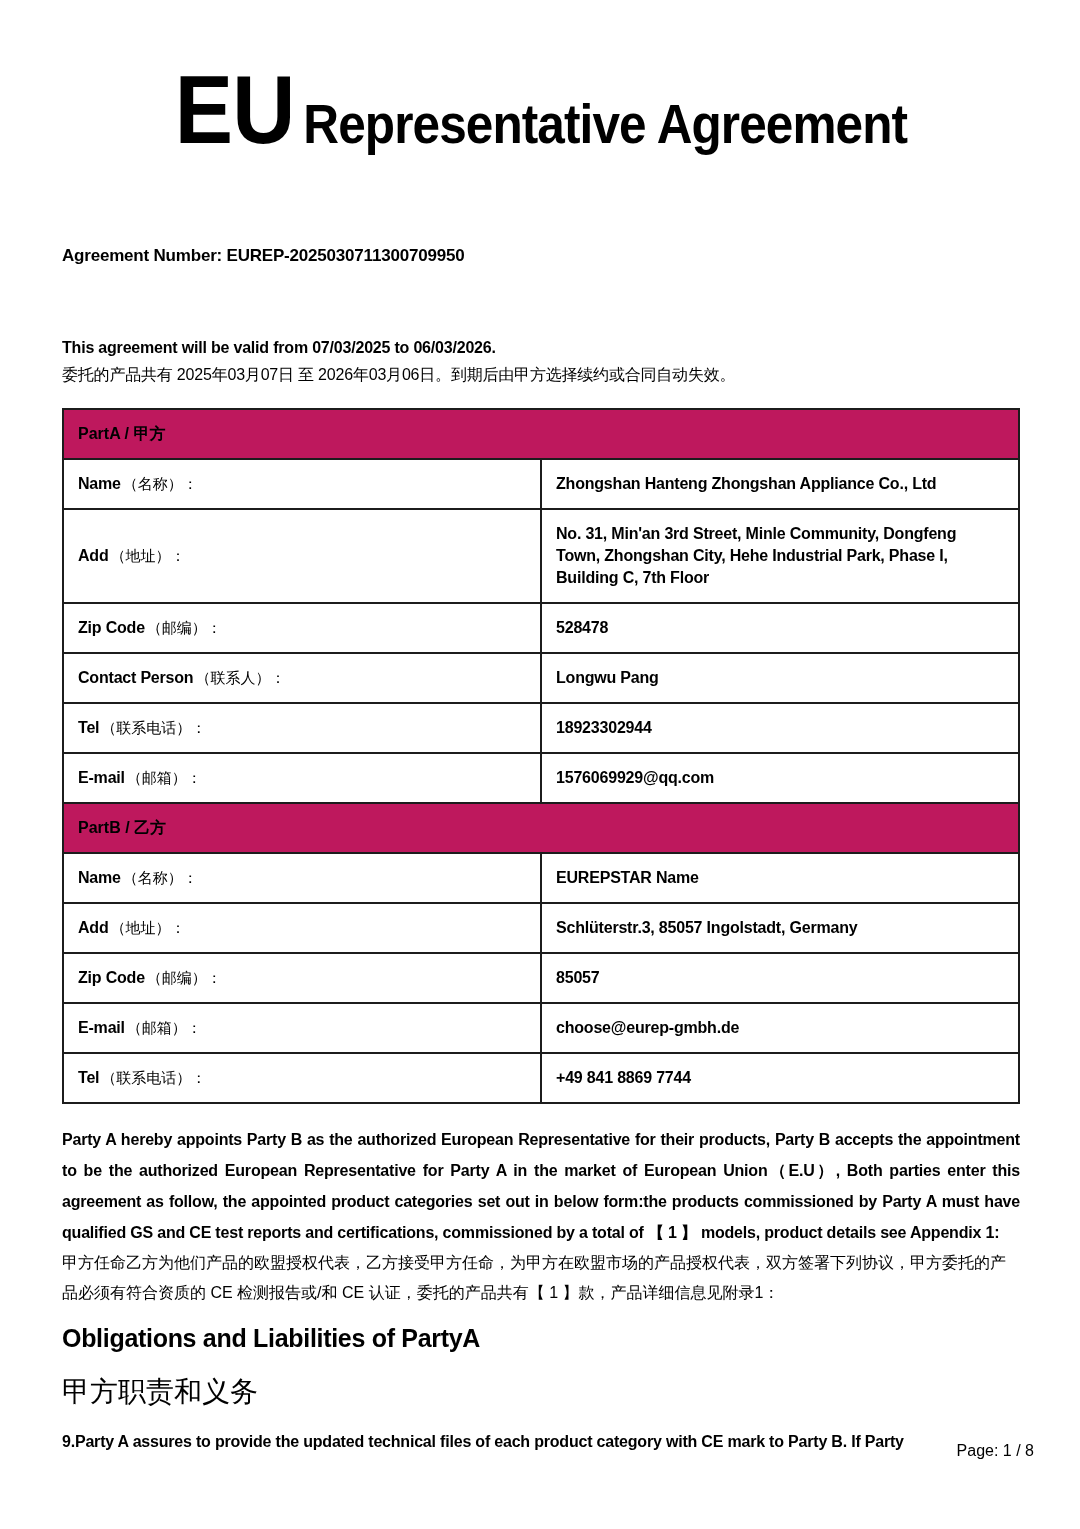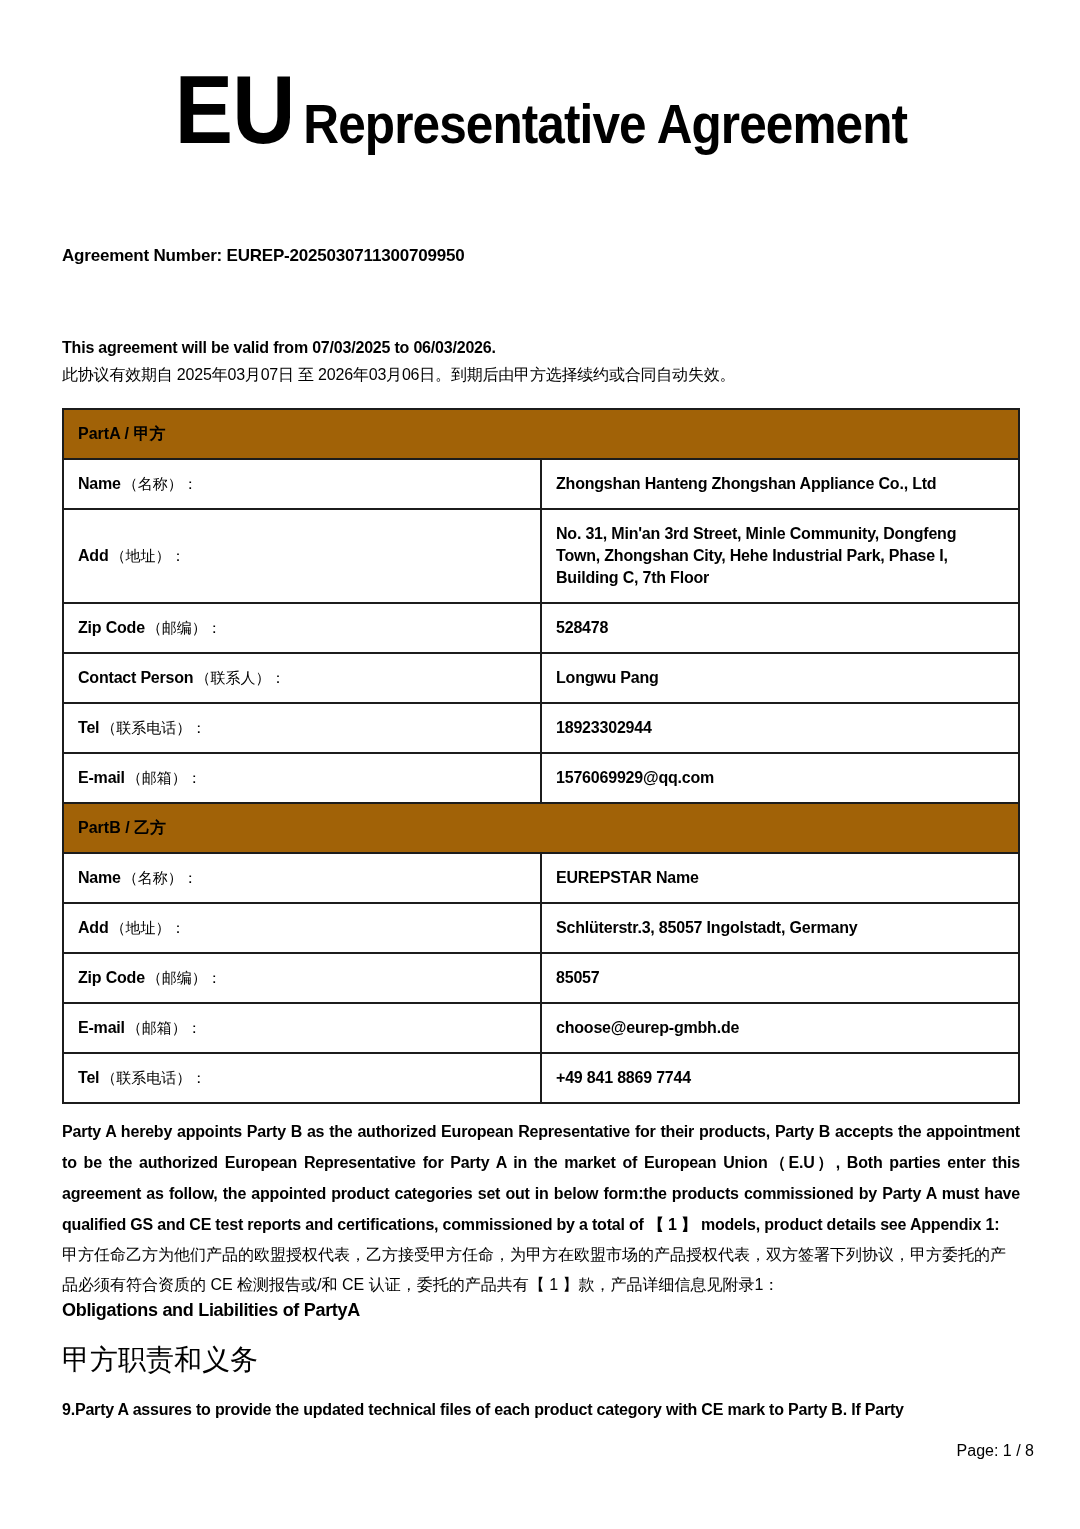--- a/index.html
+++ b/index.html
@@ -60,47 +60,48 @@
     table-layout: fixed;
   }
   table.party-table td {
     border: 2px solid #1c1c1c;
     padding: 13px 14px;
     font-size: 16px;
     vertical-align: middle;
     word-wrap: break-word;
   }
   tr.section-header td {
-    background: #a16207;
+    background: #be185d;
     font-weight: bold;
     height: 22px;
   }
   td.label-cell { width: 243px; }
   td.value-cell { font-weight: bold; line-height: 22px; letter-spacing: -0.2px; }
   .lbl-en { font-weight: bold; letter-spacing: -0.2px; }
   .lbl-zh { font-weight: normal; font-size: 15px; margin-left: 2px; }
 
   
-  .appointment { margin-top: 12px; }
+  .appointment { margin-top: 20px; }
   .appointment .en {
     font-size: 16px;
     font-weight: bold;
     line-height: 31px;
     letter-spacing: -0.2px;
     text-align: justify;
   }
   .appointment .zh {
     font-size: 16px;
     font-weight: normal;
     line-height: 30px;
   }
 
   
   .obligations-heading-en {
-    font-size: 18px;
+    margin-top: 16px;
+    font-size: 25px;
     font-weight: bold;
     letter-spacing: -0.3px;
   }
   .obligations-heading-zh {
     margin-top: 20px;
     font-size: 28px;
     font-weight: normal;
   }
   .obligation-item {
     margin-top: 22px;
@@ -124,21 +125,21 @@
 <div class="page">
 
   <div class="doc-title">
     <span class="eu">EU</span><span class="rest">Representative Agreement</span>
   </div>
 
   <div class="agreement-num">Agreement Number: EUREP-2025030711300709950</div>
 
   <div class="intro">
     <div class="en">This agreement will be valid from 07/03/2025 to 06/03/2026.</div>
-    <div class="zh">此协议有效期自 2025年03月07日 至 2026年03月06日。到期后由甲方选择续约或合同自动失效。</div>
+    <div class="zh">委托的产品共有 2025年03月07日 至 2026年03月06日。到期后由甲方选择续约或合同自动失效。</div>
   </div>
 
   <table class="party-table">
 
     <tbody>
         <tr class="section-header">
       <td colspan="2">PartA / 甲方</td>
     </tr>
     <tr>
       <td class="label-cell"><span class="lbl-en">Name</span><span class="lbl-zh">（名称）：</span></td>

